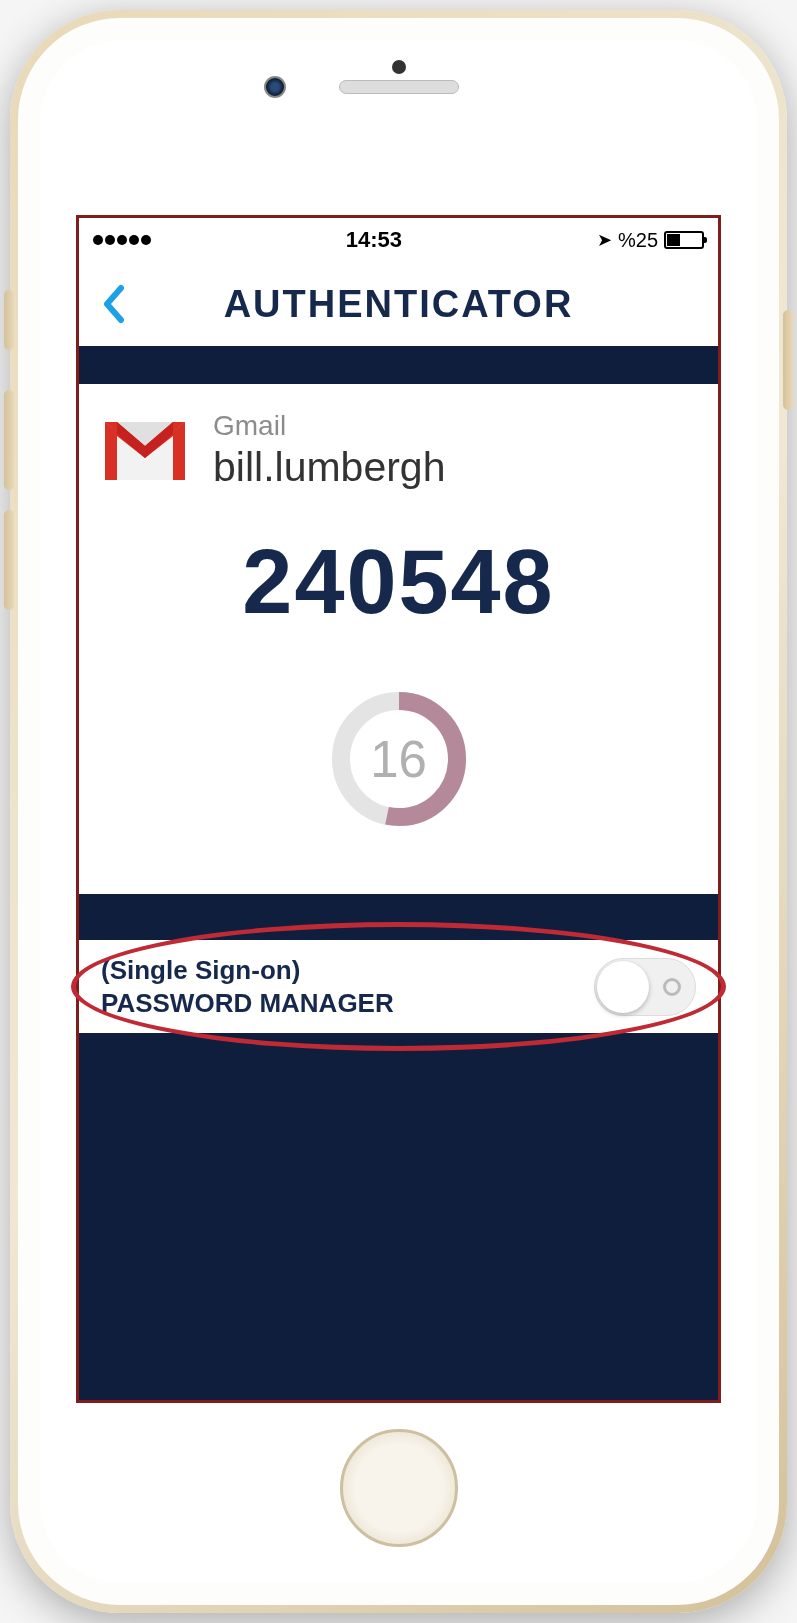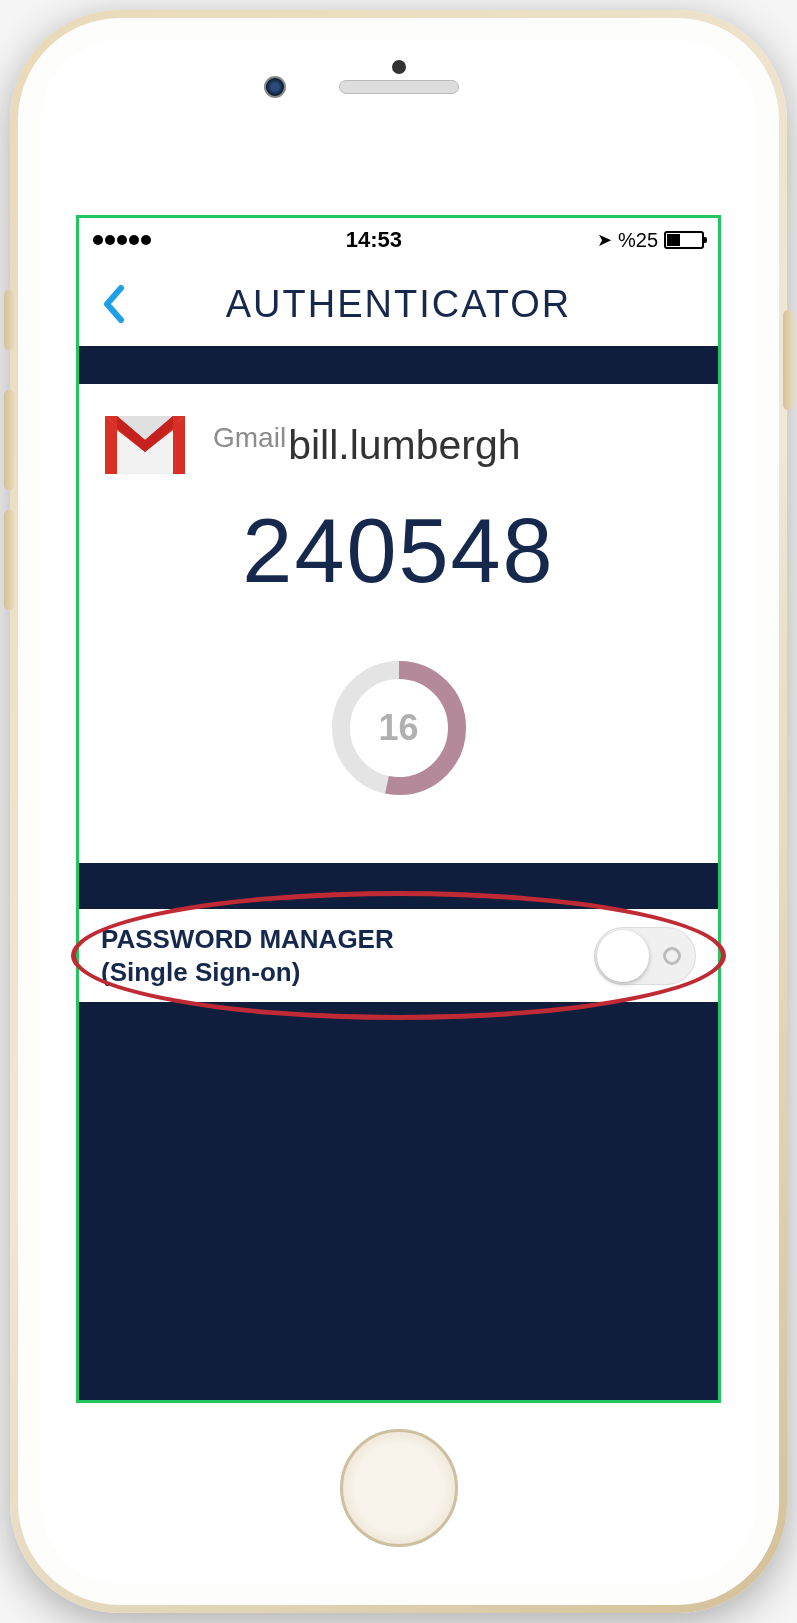--- a/index.html
+++ b/index.html
@@ -71,21 +71,21 @@
     border: 1px solid #bbb;
     border-radius: 8px;
   }
   .screen {
     position: absolute;
     top: 175px;
     left: 36px;
     right: 36px;
     bottom: 180px;
     background: #000;
-    border: 3px solid #22c55e;
+    border: 3px solid #7f1d1d;
     display: flex;
     flex-direction: column;
   }
   .home-button {
     position: absolute;
     bottom: 36px;
     left: 50%;
     transform: translateX(-50%);
     width: 118px;
     height: 118px;
@@ -143,63 +143,63 @@
     height: 50px;
     display: flex;
     align-items: center;
     justify-content: center;
     cursor: pointer;
   }
   .nav-title {
     flex: 1;
     text-align: center;
     font-size: 38px;
-    font-weight: 400;
+    font-weight: 700;
     letter-spacing: 2px;
     color: #16294d;
   }
   
   .dark-band { height: 38px; background: #0f1e3d; }
   
   .account-card {
     background: #fff;
     padding: 26px 22px 60px 22px;
   }
   .account-header {
     display: flex;
     align-items: center;
     gap: 24px;
   }
   .gmail-icon { width: 88px; height: 70px; }
-  .account-text { display: flex; gap: 2px; }
+  .account-text { display: flex; flex-direction: column; gap: 2px; }
   .service-name { color: #8c8c8c; font-size: 28px; }
   .account-name { color: #333; font-size: 41px; font-weight: 500; }
   .code {
     text-align: center;
     font-size: 90px;
-    font-weight: 400;
+    font-weight: 700;
     color: #16294d;
-    margin-top: 20px;
+    margin-top: 40px;
     letter-spacing: 2px;
   }
   .timer-wrap {
     display: flex;
     justify-content: center;
     margin-top: 50px;
   }
   .timer {
     position: relative;
     width: 150px;
     height: 150px;
   }
   .timer-num {
     position: absolute;
     top: 0; left: 0; right: 0; bottom: 0;
     display: flex; align-items: center; justify-content: center;
-    font-size: 36px; font-weight: 700; color: #b0b0b0;
+    font-size: 51px; font-weight: 400; color: #b0b0b0;
   }
   
   .pm-row {
     background: #fff;
     padding: 14px 22px;
     display: flex;
     align-items: center;
     justify-content: space-between;
     position: relative;
     margin-top: 0;
@@ -302,22 +302,22 @@
               <div class="timer-num">16</div>
             </div>
           </div>
         </div>
 
         <div class="below-card-band"></div>
 
         <div class="pm-row">
           <div class="annot-ellipse"></div>
           <div class="pm-label">
+            <div>(Single Sign-on)</div>
             <div>PASSWORD MANAGER</div>
-            <div>(Single Sign-on)</div>
           </div>
           <div class="toggle">
             <div class="toggle-o"></div>
             <div class="toggle-knob"></div>
           </div>
         </div>
 
         <div class="bottom-dark"></div>
       </div>
 

